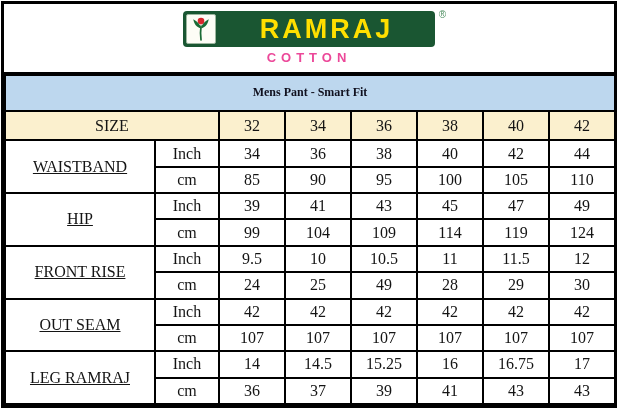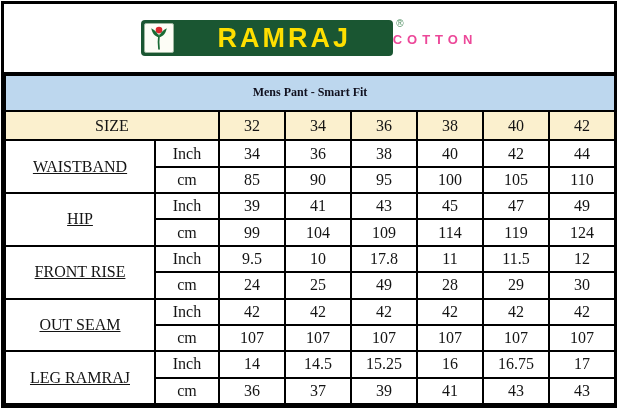--- a/index.html
+++ b/index.html
@@ -23,20 +23,21 @@
     background: #ffffff;
     overflow: hidden;
   }
 
   
   .logo-section {
     box-sizing: border-box;
     height: 70px;
     border-bottom: 2px solid #000000;
     display: flex;
+    flex-direction: column;
     align-items: center;
     justify-content: center;
     background: #ffffff;
   }
   .logo-row {
     position: relative;
     display: flex;
     align-items: flex-start;
   }
   .logo-box {
@@ -207,21 +208,21 @@
           <td class="cm-cell">114</td>
           <td class="cm-cell">119</td>
           <td class="cm-cell">124</td>
         </tr>
 
         <tr class="data-row">
           <td rowspan="2" class="mlabel">FRONT RISE</td>
           <td>Inch</td>
           <td>9.5</td>
           <td>10</td>
-          <td>17.8</td>
+          <td>10.5</td>
           <td>11</td>
           <td>11.5</td>
           <td>12</td>
         </tr>
         <tr class="data-row">
           <td class="cm-cell">cm</td>
           <td class="cm-cell">24</td>
           <td class="cm-cell">25</td>
           <td class="cm-cell">49</td>
           <td class="cm-cell">28</td>

